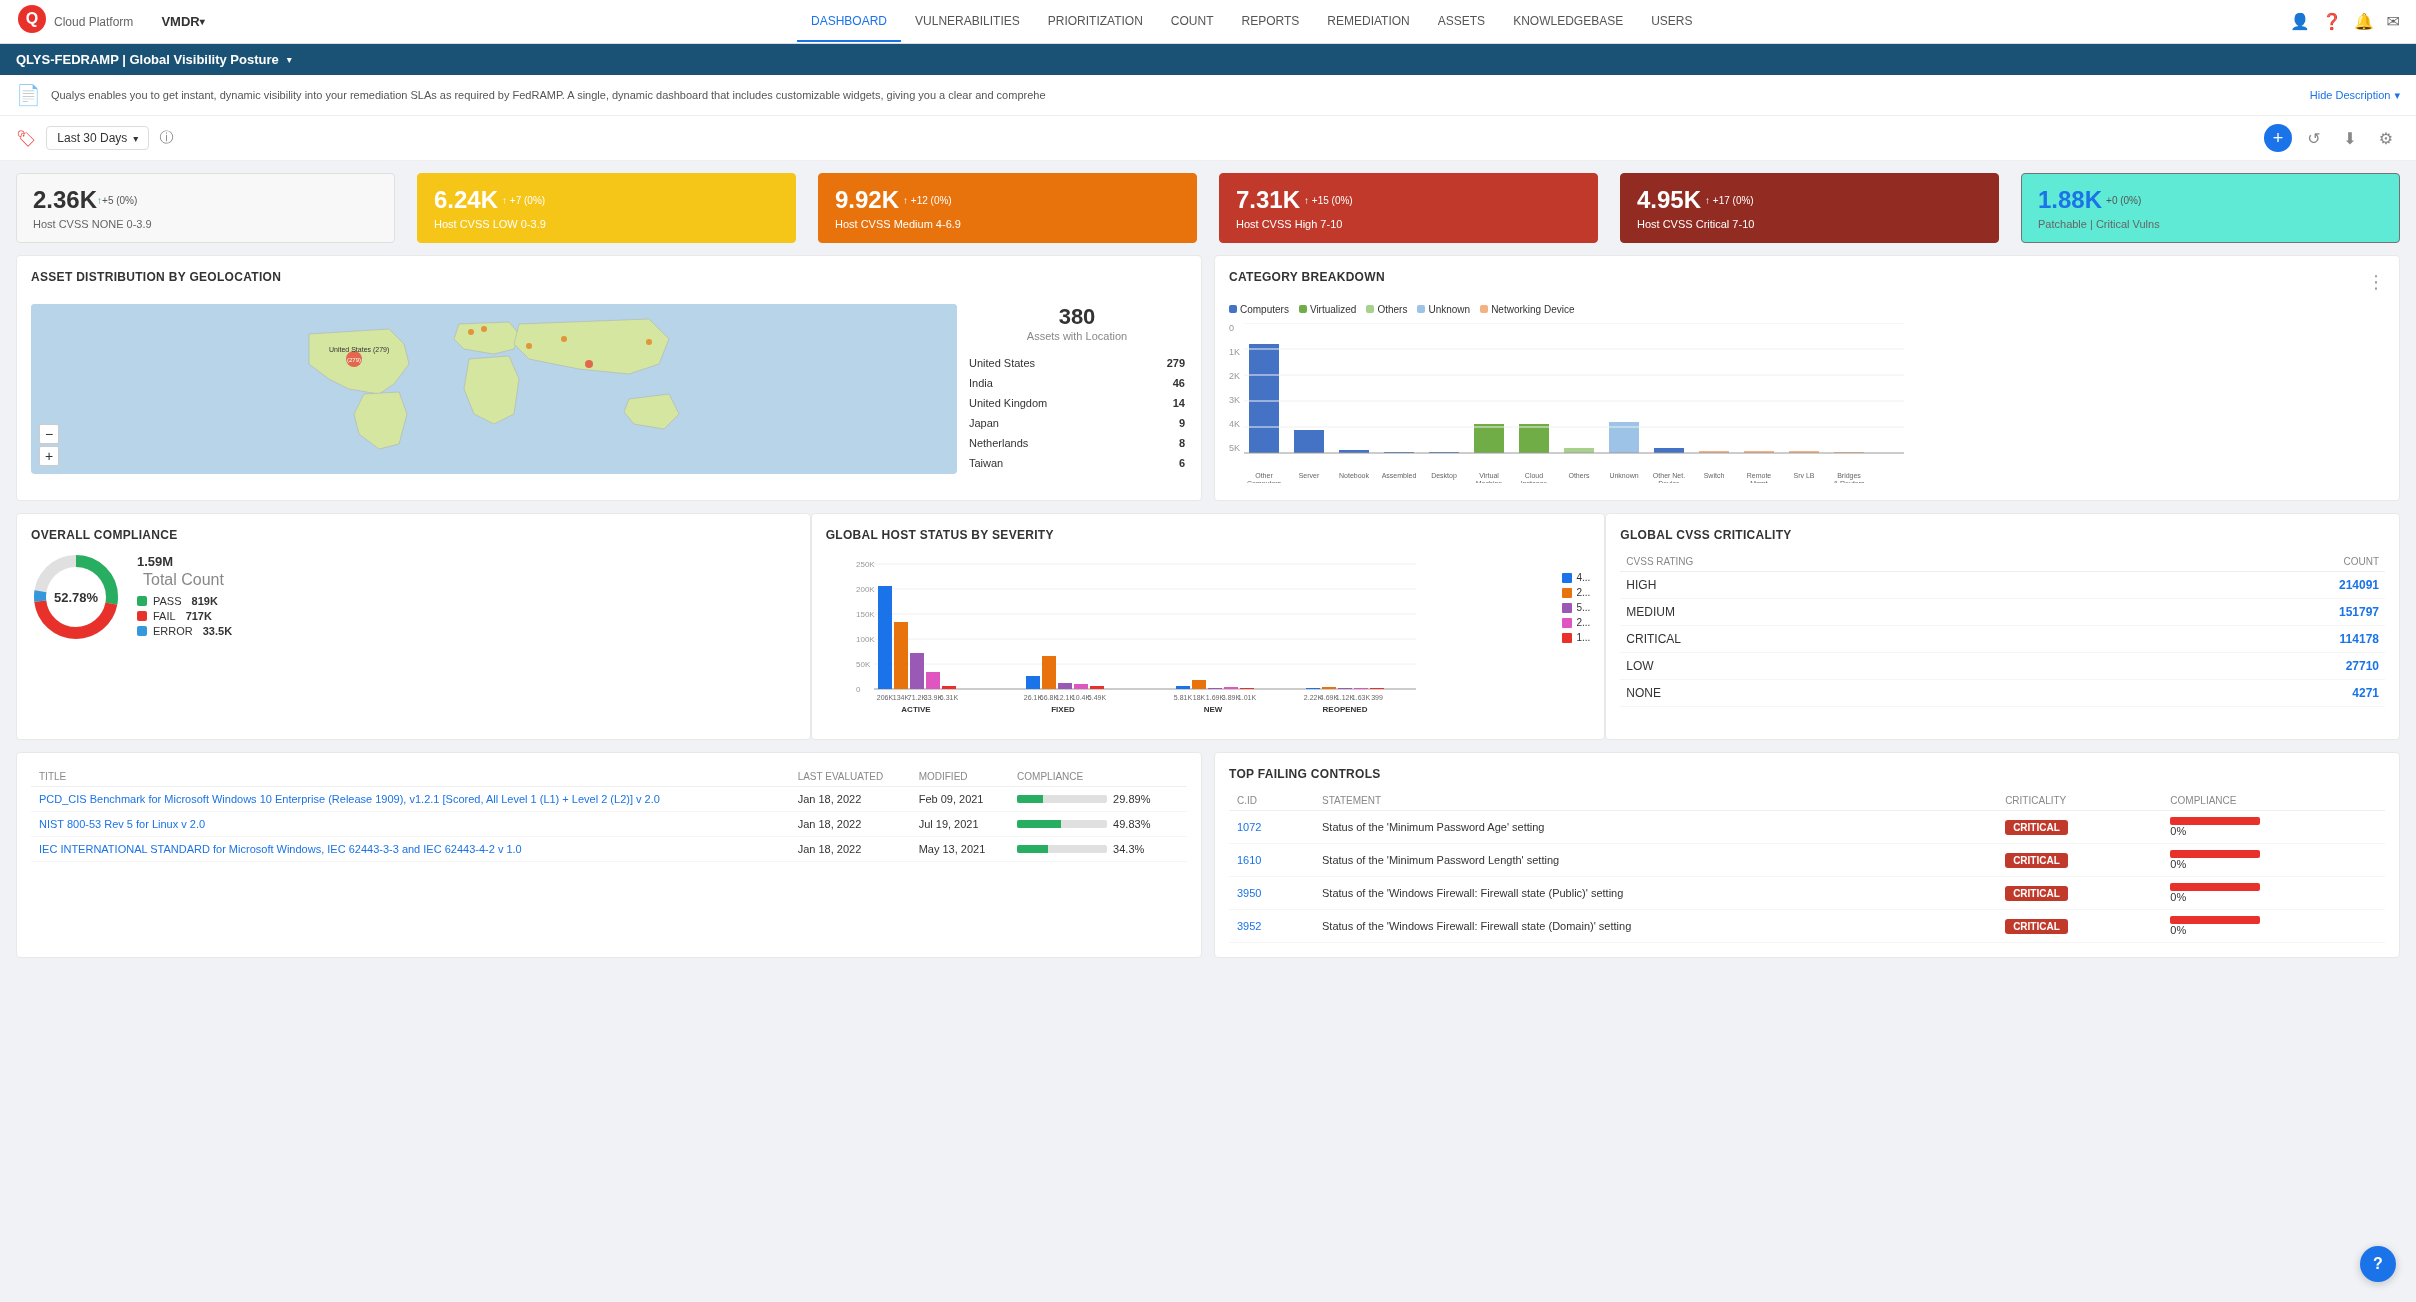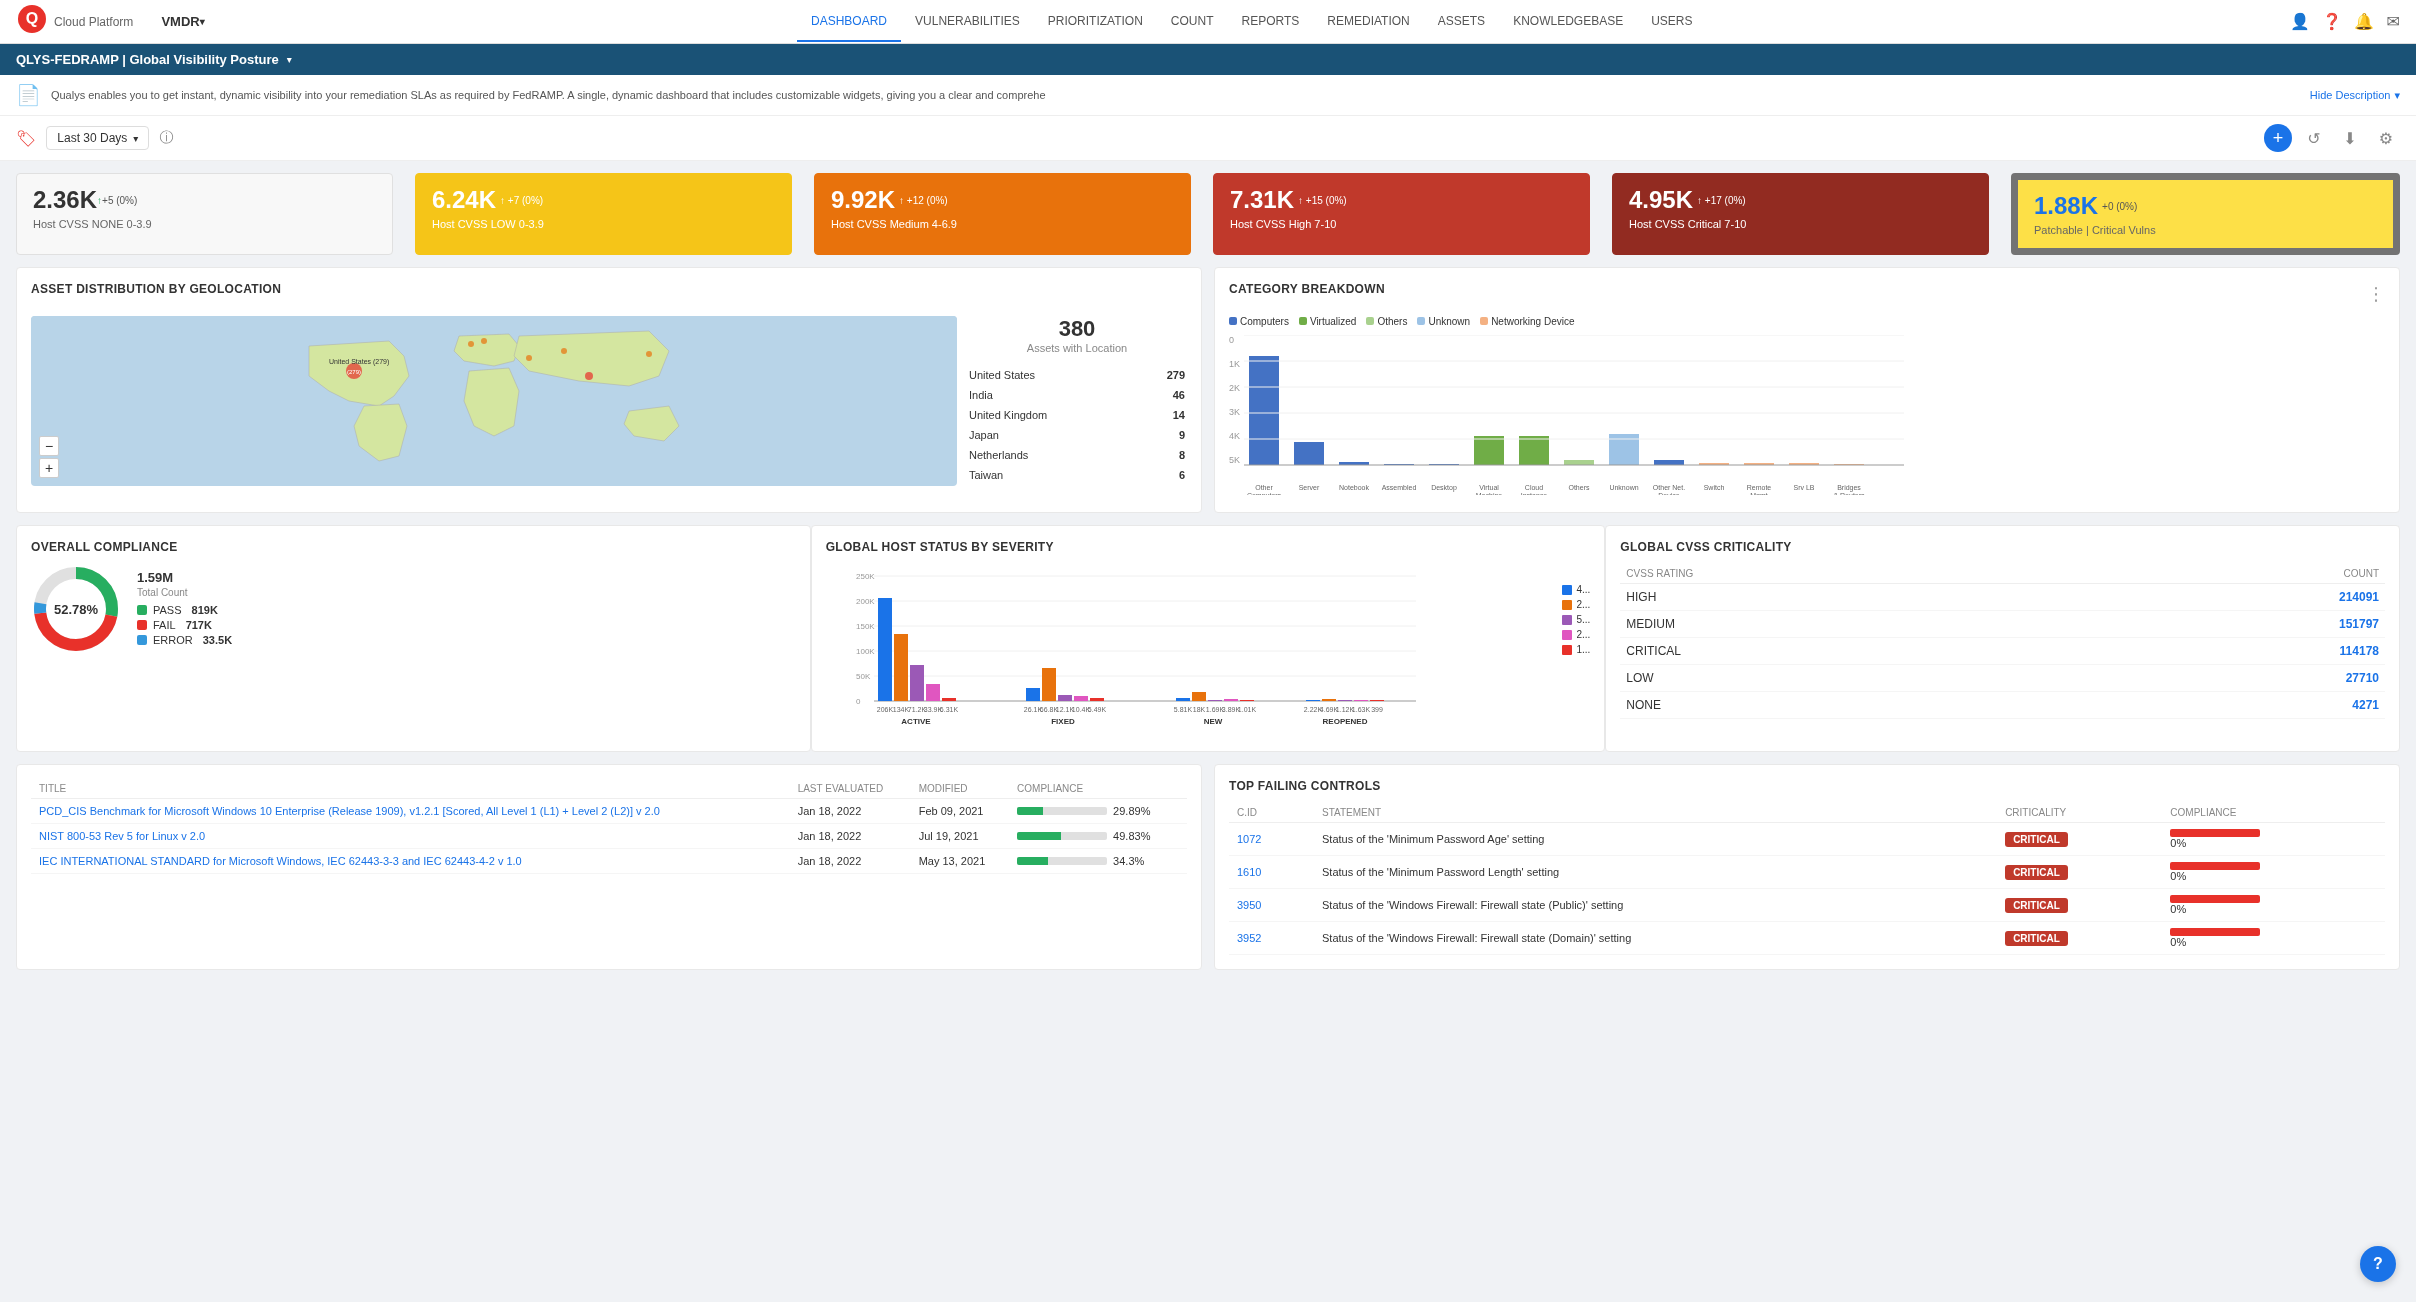--- a/index.html
+++ b/index.html
@@ -39,21 +39,21 @@
 
     
     .stat-cards { display: flex; gap: 12px; padding: 12px 16px; background: #f0f2f5; }
     .stat-card { background: #fff; border-radius: 4px; padding: 12px 16px; flex: 1; margin-right: 10px; min-width: 0; }
     .stat-card:last-child { margin-right: 0; }
     .stat-card.gray { background: #f8f8f8; border: 1px solid #e0e0e0; }
     .stat-card.yellow { background: #f5c518; border: 1px solid #f5c518; }
     .stat-card.orange { background: #e8720c; border: 1px solid #e8720c; }
     .stat-card.red-dark { background: #c0392b; border: 1px solid #c0392b; }
     .stat-card.red-darker { background: #922b21; border: 1px solid #922b21; }
-    .stat-card.white-border { background: #fde047; border: 7px solid #737373; }
+    .stat-card.white-border { background: #5eead4; border: 1px solid #737373; }
     .stat-value { font-size: 24px; font-weight: bold; }
     .stat-card.yellow .stat-value, .stat-card.orange .stat-value, .stat-card.red-dark .stat-value, .stat-card.red-darker .stat-value { color: #fff; }
     .stat-label { font-size: 11px; color: #666; margin-top: 4px; }
     .stat-card.yellow .stat-label, .stat-card.orange .stat-label, .stat-card.red-dark .stat-label, .stat-card.red-darker .stat-label { color: #fff; }
     .stat-top { display: flex; align-items: center; }
 
     
     .main-grid { display: grid; grid-template-columns: 1fr 1fr; gap: 12px; padding: 0 16px 12px 16px; }
     .main-grid-3 { display: grid; grid-template-columns: 1fr 1fr 1fr; padding: 0 16px 12px 16px; }
     .panel { background: #fff; border-radius: 4px; padding: 14px; border: 1px solid #e8e8e8; }
@@ -80,21 +80,21 @@
     .y-axis { display: flex; flex-direction: column-reverse; justify-content: space-between; height: 130px; font-size: 9px; color: #999; padding-right: 4px; }
 
     
     .compliance-area { display: flex; align-items: center; gap: 16px; }
     .donut-wrap { position: relative; width: 90px; height: 90px; }
     .donut-pct { position: absolute; top: 50%; left: 50%; transform: translate(-50%, -50%); font-size: 13px; font-weight: bold; color: #333; }
     .compliance-legend { font-size: 11px; }
     .comp-legend-row { display: flex; align-items: center; gap: 6px; margin-bottom: 3px; }
     .comp-dot { width: 10px; height: 10px; border-radius: 2px; }
     .comp-total { font-size: 13px; font-weight: bold; margin-bottom: 2px; }
-    .comp-total-label { font-size: 10px; color: #888; margin-bottom: 6px; }
+    .comp-total-label { font-size: 16px; color: #888; margin-bottom: 6px; margin-left: 6px; }
     .host-legend { display: flex; flex-direction: column; gap: 4px; font-size: 10px; margin-top: 20px; }
     .host-legend-row { display: flex; align-items: center; gap: 4px; }
     .host-legend-dot { width: 10px; height: 10px; border-radius: 1px; }
 
     
     .cvss-table { width: 100%; font-size: 12px; border-collapse: collapse; }
     .cvss-table th { font-size: 10px; color: #888; font-weight: normal; text-align: left; padding: 4px 6px; border-bottom: 1px solid #eee; }
     .cvss-table th:last-child { text-align: right; }
     .cvss-table td { padding: 6px 6px; border-bottom: 1px solid #f5f5f5; }
     .cvss-table td:last-child { text-align: right; color: #1a73e8; font-weight: bold; }

